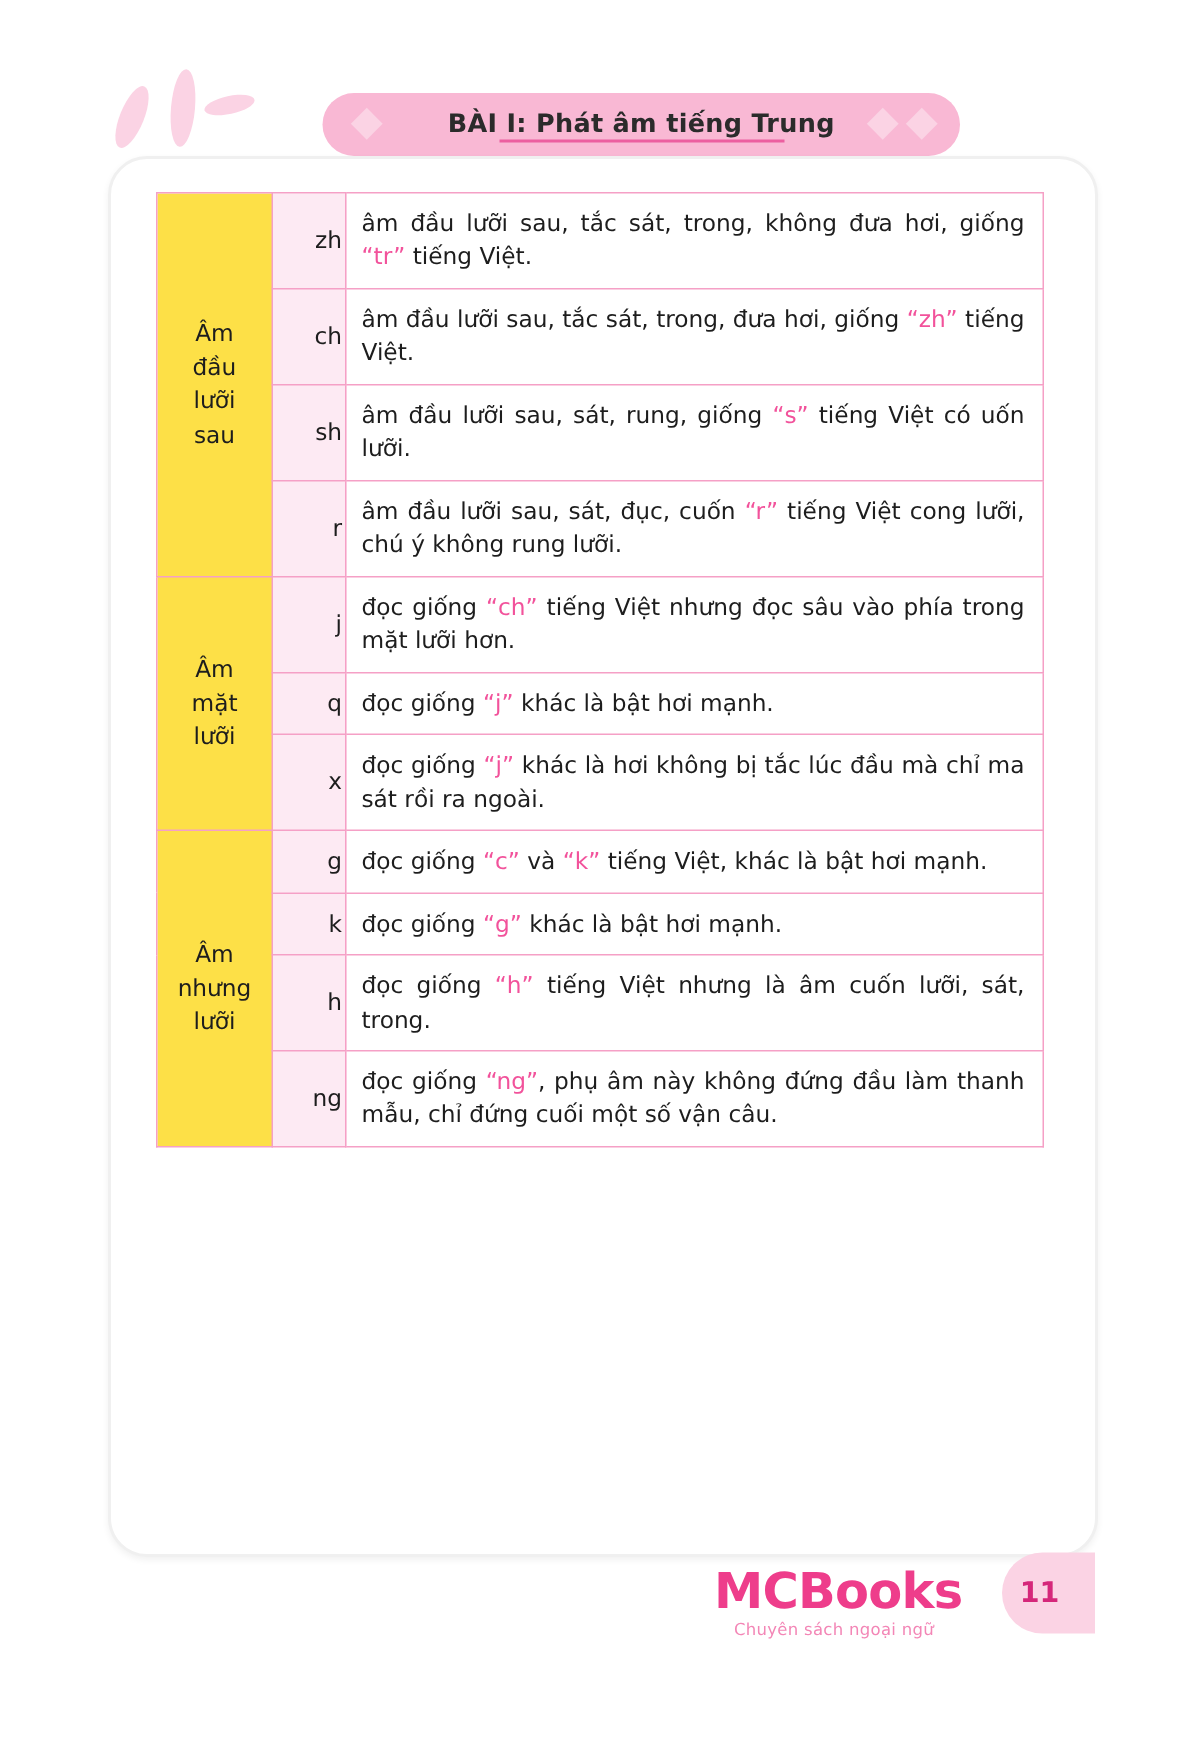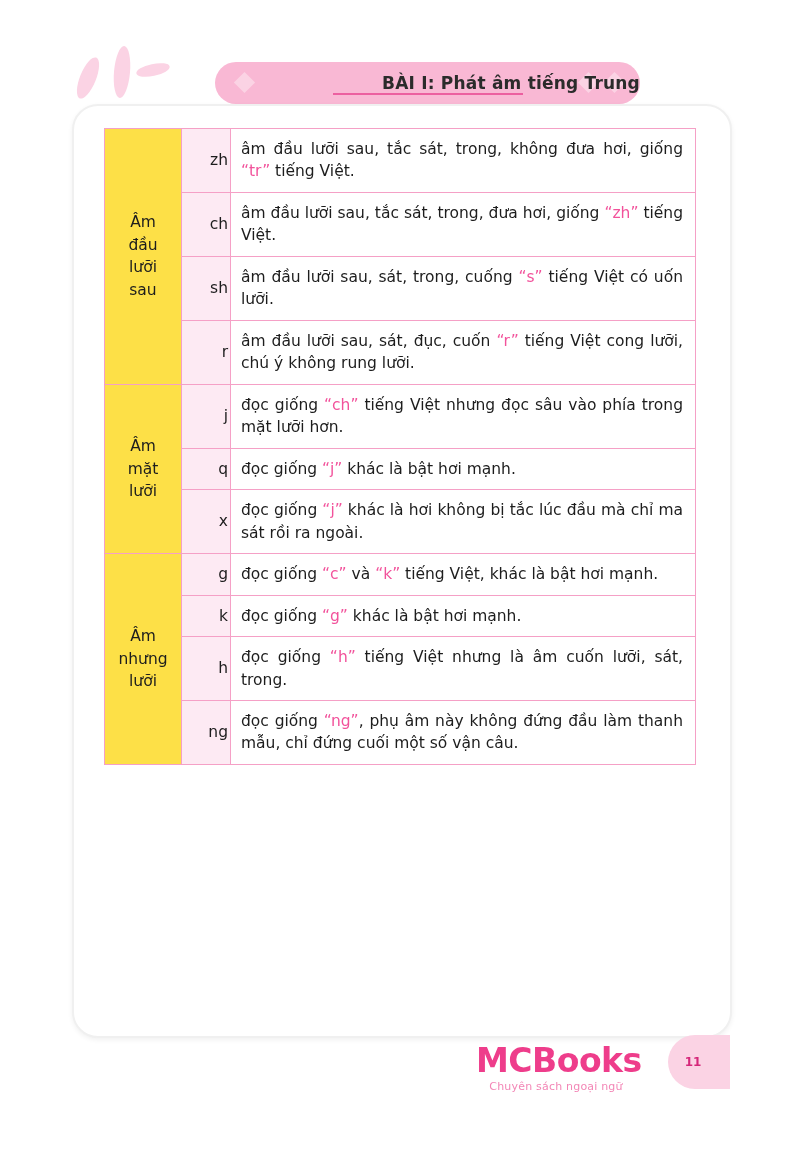--- a/index.html
+++ b/index.html
@@ -36,21 +36,21 @@
   .header-band .d1 { left: 22px; }
   .header-band .d2 { left: 366px; }
   .header-band .d3 { left: 392px; }
   .header-title {
     position: absolute;
     top: 0;
     left: 0;
     width: 425px;
     height: 42px;
     line-height: 42px;
-    text-align: right;
+    text-align: center;
     font-size: 17px;
     font-weight: bold;
     color: #2b2b2b;
     letter-spacing: .2px;
   }
   .header-underline {
     position: absolute;
     left: 118px;
     top: 31px;
     width: 190px;
@@ -177,21 +177,21 @@
     border-radius: 27px 0 0 27px;
   }
   .page-num {
     position: absolute;
     left: 668px;
     top: 1035px;
     width: 50px;
     height: 54px;
     line-height: 54px;
     text-align: center;
-    font-size: 12px;
+    font-size: 19px;
     color: #d5277a;
     font-weight: bold;
   }
 </style>
 </head>
 <body>
 
 <div class="header-band">
   <div class="diamond d1"></div>
   <div class="diamond d2"></div>
@@ -219,21 +219,21 @@
         </td>
         <td class="sym">zh</td>
         <td class="desc"><span>âm đầu lưỡi sau, tắc sát, trong, không đưa hơi, giống </span><span class="hl">“tr”</span><span> tiếng Việt.</span></td>
       </tr>
       <tr>
         <td class="sym">ch</td>
         <td class="desc"><span>âm đầu lưỡi sau, tắc sát, trong, đưa hơi, giống </span><span class="hl">“zh”</span><span> tiếng Việt.</span></td>
       </tr>
       <tr>
         <td class="sym">sh</td>
-        <td class="desc"><span>âm đầu lưỡi sau, sát, trong, cuống </span><span class="hl">“s”</span><span> tiếng Việt có uốn lưỡi.</span></td>
+        <td class="desc"><span>âm đầu lưỡi sau, sát, rung, giống </span><span class="hl">“s”</span><span> tiếng Việt có uốn lưỡi.</span></td>
       </tr>
       <tr>
         <td class="sym">r</td>
         <td class="desc"><span>âm đầu lưỡi sau, sát, đục, cuốn </span><span class="hl">“r”</span><span> tiếng Việt cong lưỡi, chú ý không rung lưỡi.</span></td>
       </tr>
       <tr>
         <td class="group" rowspan="3">
           <span class="gl">Âm</span>
           <span class="gl">mặt</span>
           <span class="gl">lưỡi</span>

